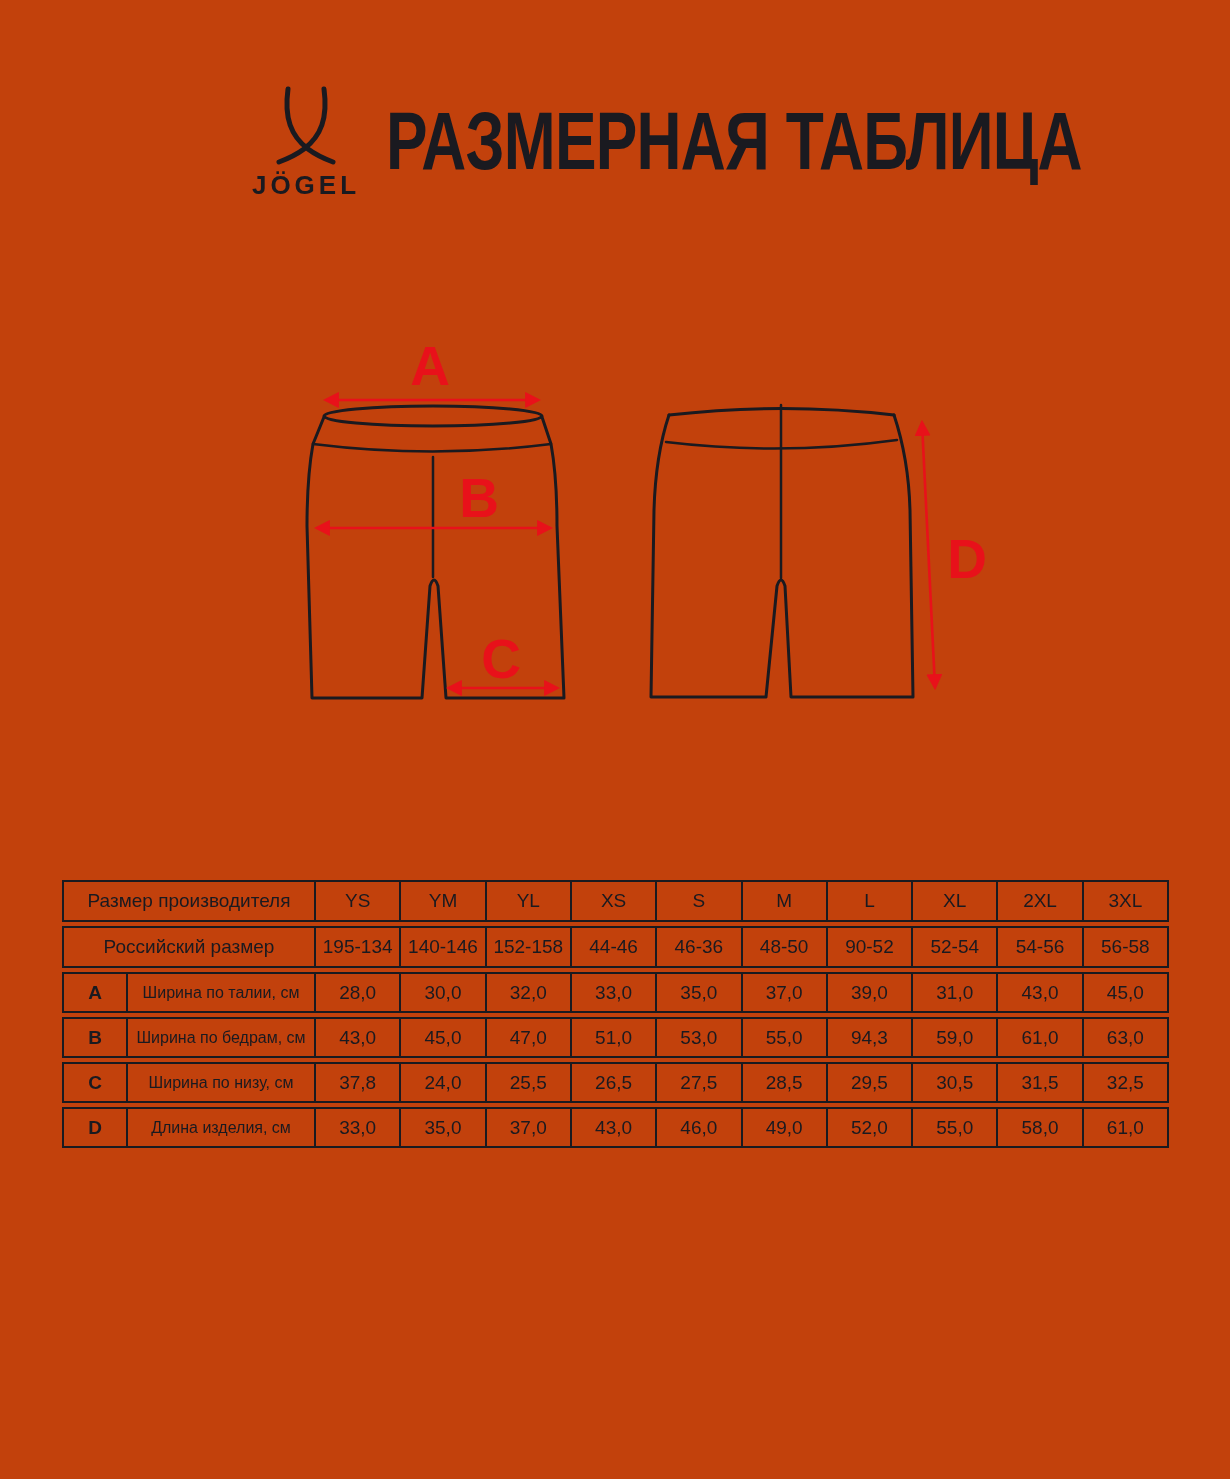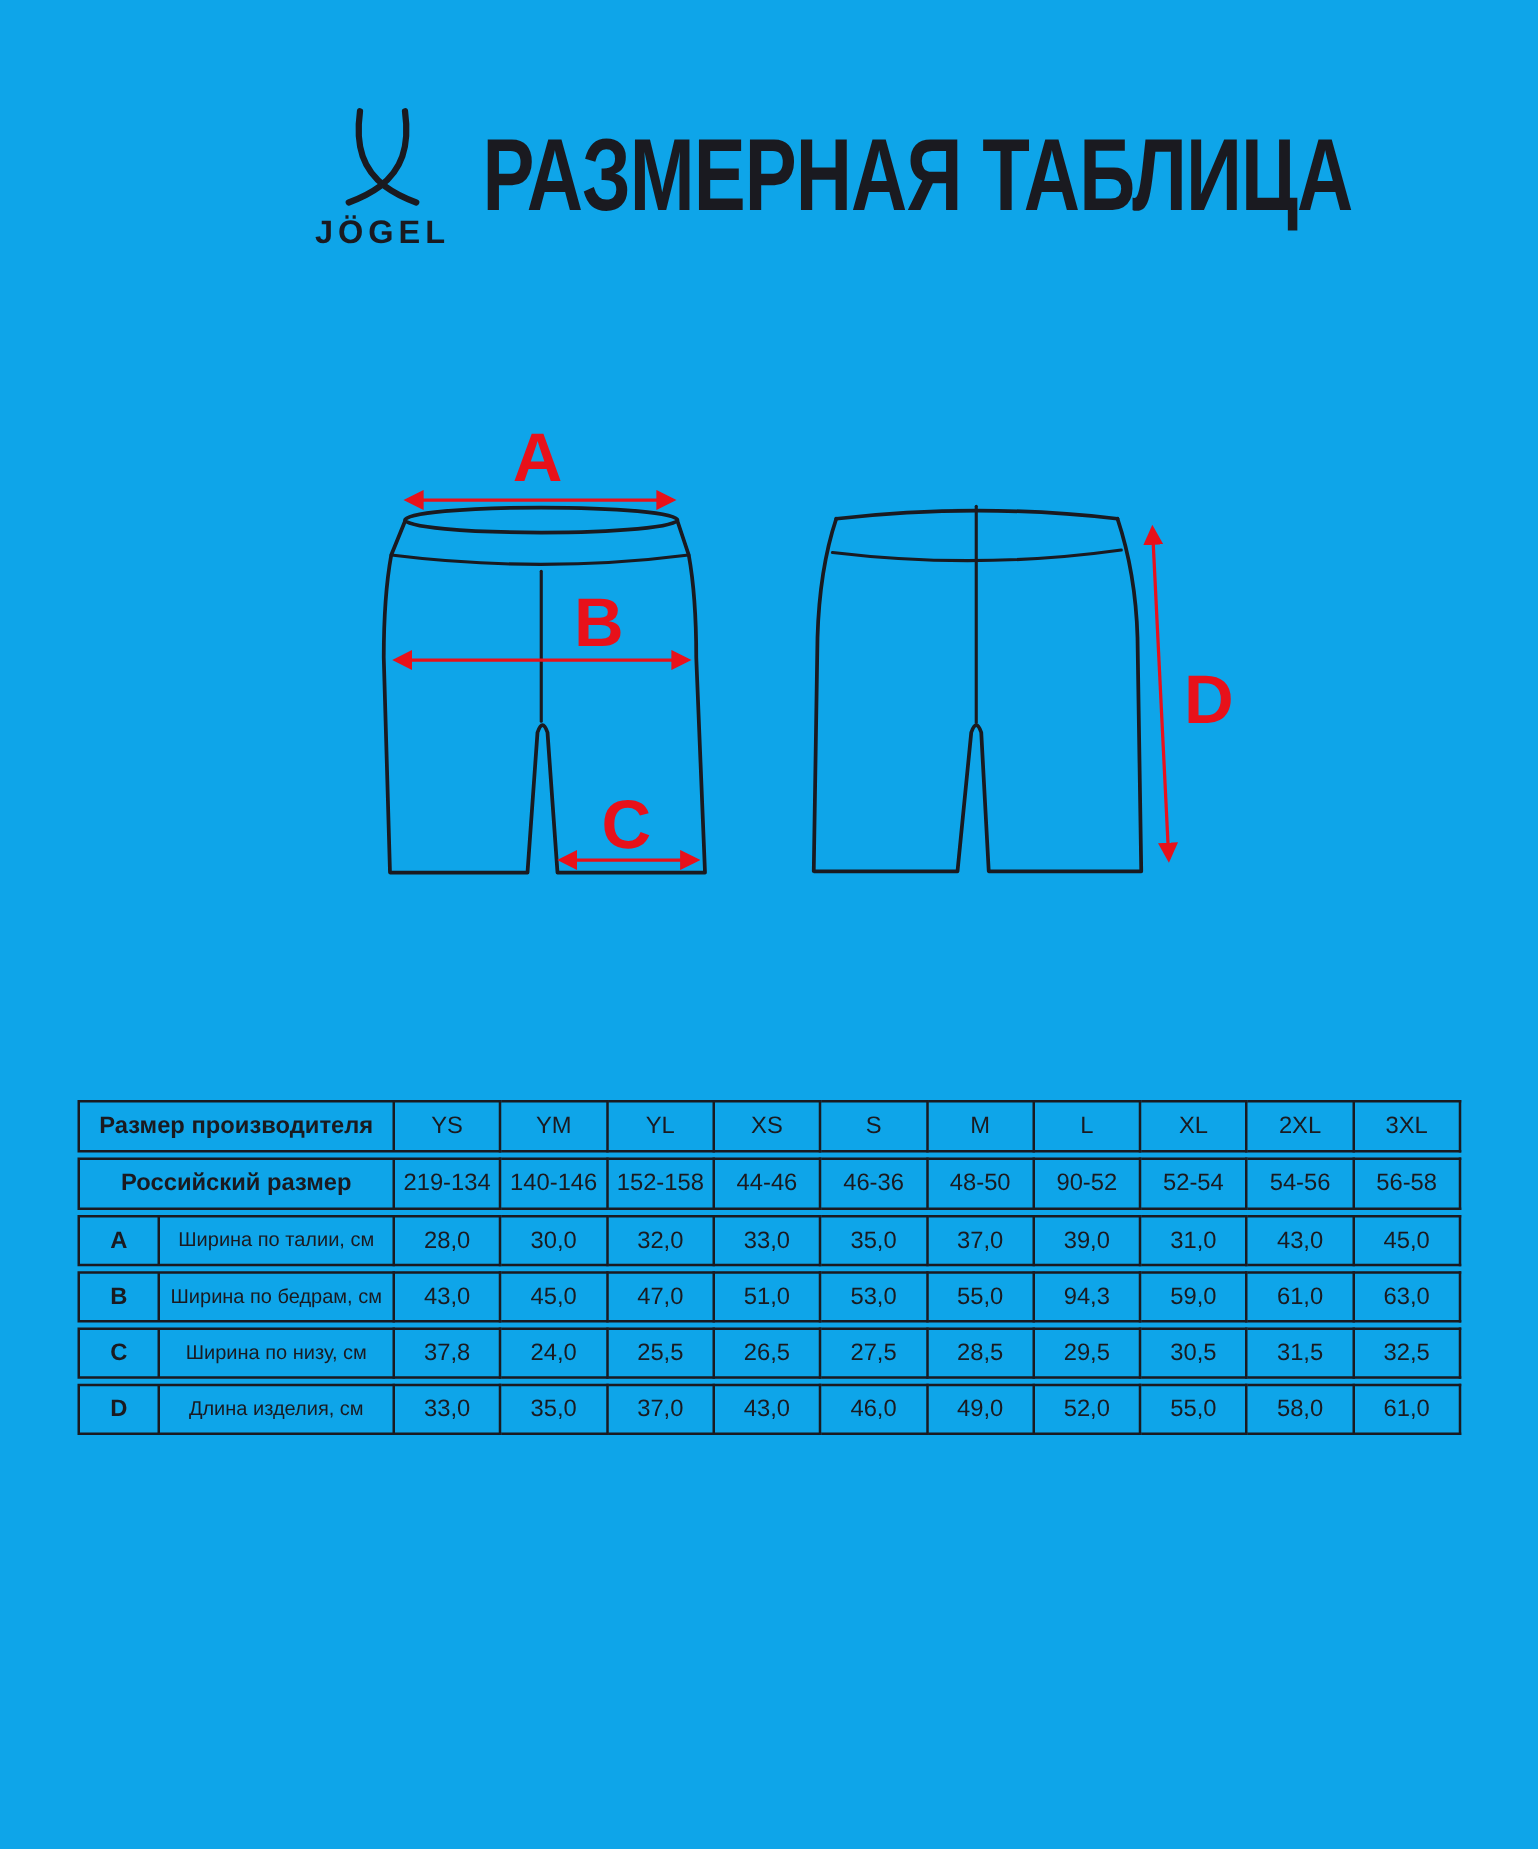--- a/index.html
+++ b/index.html
@@ -1,17 +1,17 @@
 <!DOCTYPE html>
 <html><head>
 <meta charset="utf-8">
 <style>
   html,body{margin:0;padding:0;background:#fff;}
   .page{
-    position:relative;width:1230px;height:1479px;background:#0ea5e9;
+    position:relative;width:1230px;height:1479px;background:#c2410c;
     font-family:"Liberation Sans",sans-serif;color:#1a1a20;overflow:hidden;
   }
   
   .logo{position:absolute;left:248px;top:86px;width:116px;text-align:center;}
   .logo svg{display:block;margin:0 auto;}
   .logo .wordmark{display:block;margin-top:6px;font-size:26px;font-weight:700;letter-spacing:4px;line-height:1;}
   h1.title{
     position:absolute;left:386px;top:100px;margin:0;
     font-size:82px;font-weight:700;line-height:1;letter-spacing:-1px;white-space:nowrap;
     transform:scaleX(0.76);transform-origin:left top;
@@ -27,21 +27,21 @@
   table.sizes{
     width:100%;border-collapse:separate;border-spacing:0 4px;table-layout:fixed;
   }
   table.sizes td{
     border:solid #1a1a20;border-width:2px 2px 2px 0;
     text-align:center;vertical-align:middle;height:37px;
     font-size:19px;padding:0 2px;overflow:hidden;white-space:nowrap;
   }
   table.sizes td:first-child{border-left-width:2px;}
   table.sizes tr.hdr td{height:38px;}
-  table.sizes td.rowlabel{font-weight:700;}
+  table.sizes td.rowlabel{font-weight:400;}
   table.sizes td.letter{font-weight:700;}
   table.sizes td.measure{font-size:16px;}
 </style>
 </head>
 <body>
 
 <div class="page">
 
   <div class="logo">
     <svg width="62" height="80" viewBox="0 0 62 80">
@@ -116,21 +116,21 @@
             <td>XS</td>
             <td>S</td>
             <td>M</td>
             <td>L</td>
             <td>XL</td>
             <td>2XL</td>
             <td>3XL</td>
           </tr>
           <tr class="hdr">
             <td colspan="2" class="rowlabel">Российский размер</td>
-            <td>219-134</td>
+            <td>195-134</td>
             <td>140-146</td>
             <td>152-158</td>
             <td>44-46</td>
             <td>46-36</td>
             <td>48-50</td>
             <td>90-52</td>
             <td>52-54</td>
             <td>54-56</td>
             <td>56-58</td>
           </tr>

